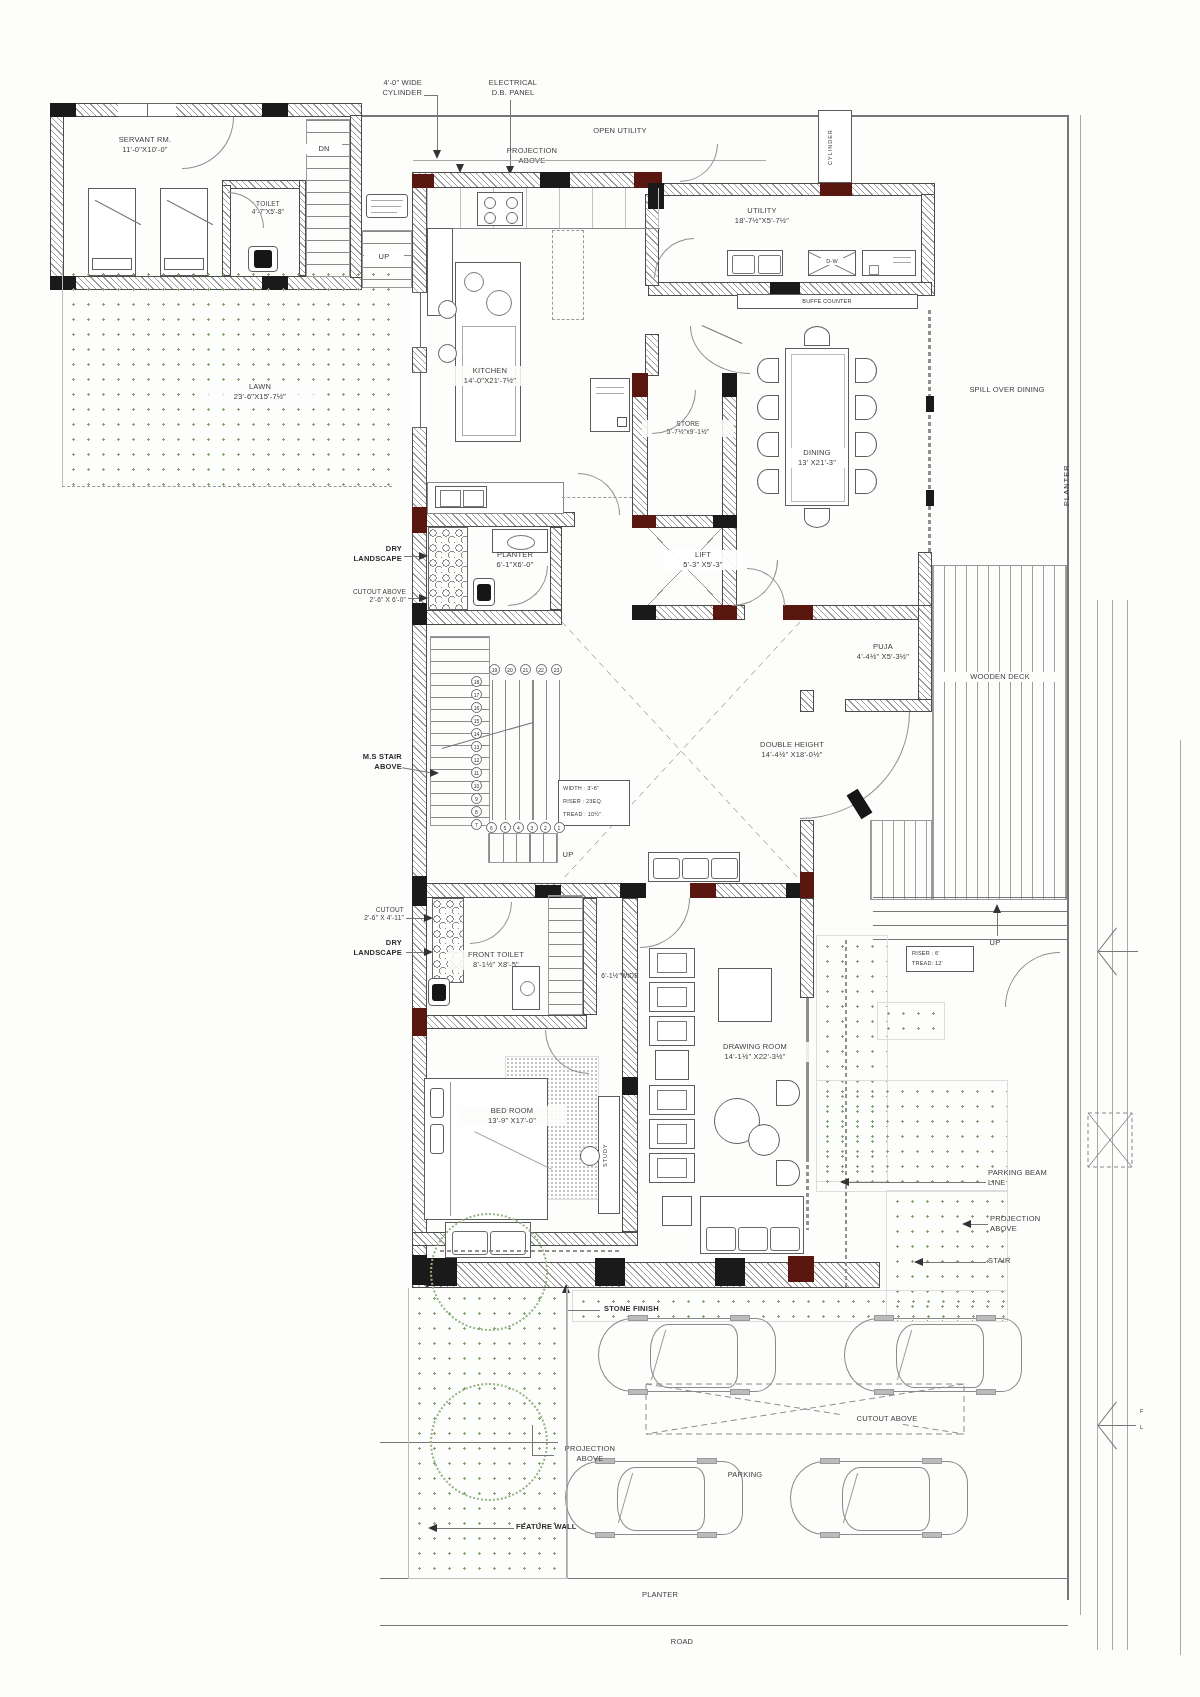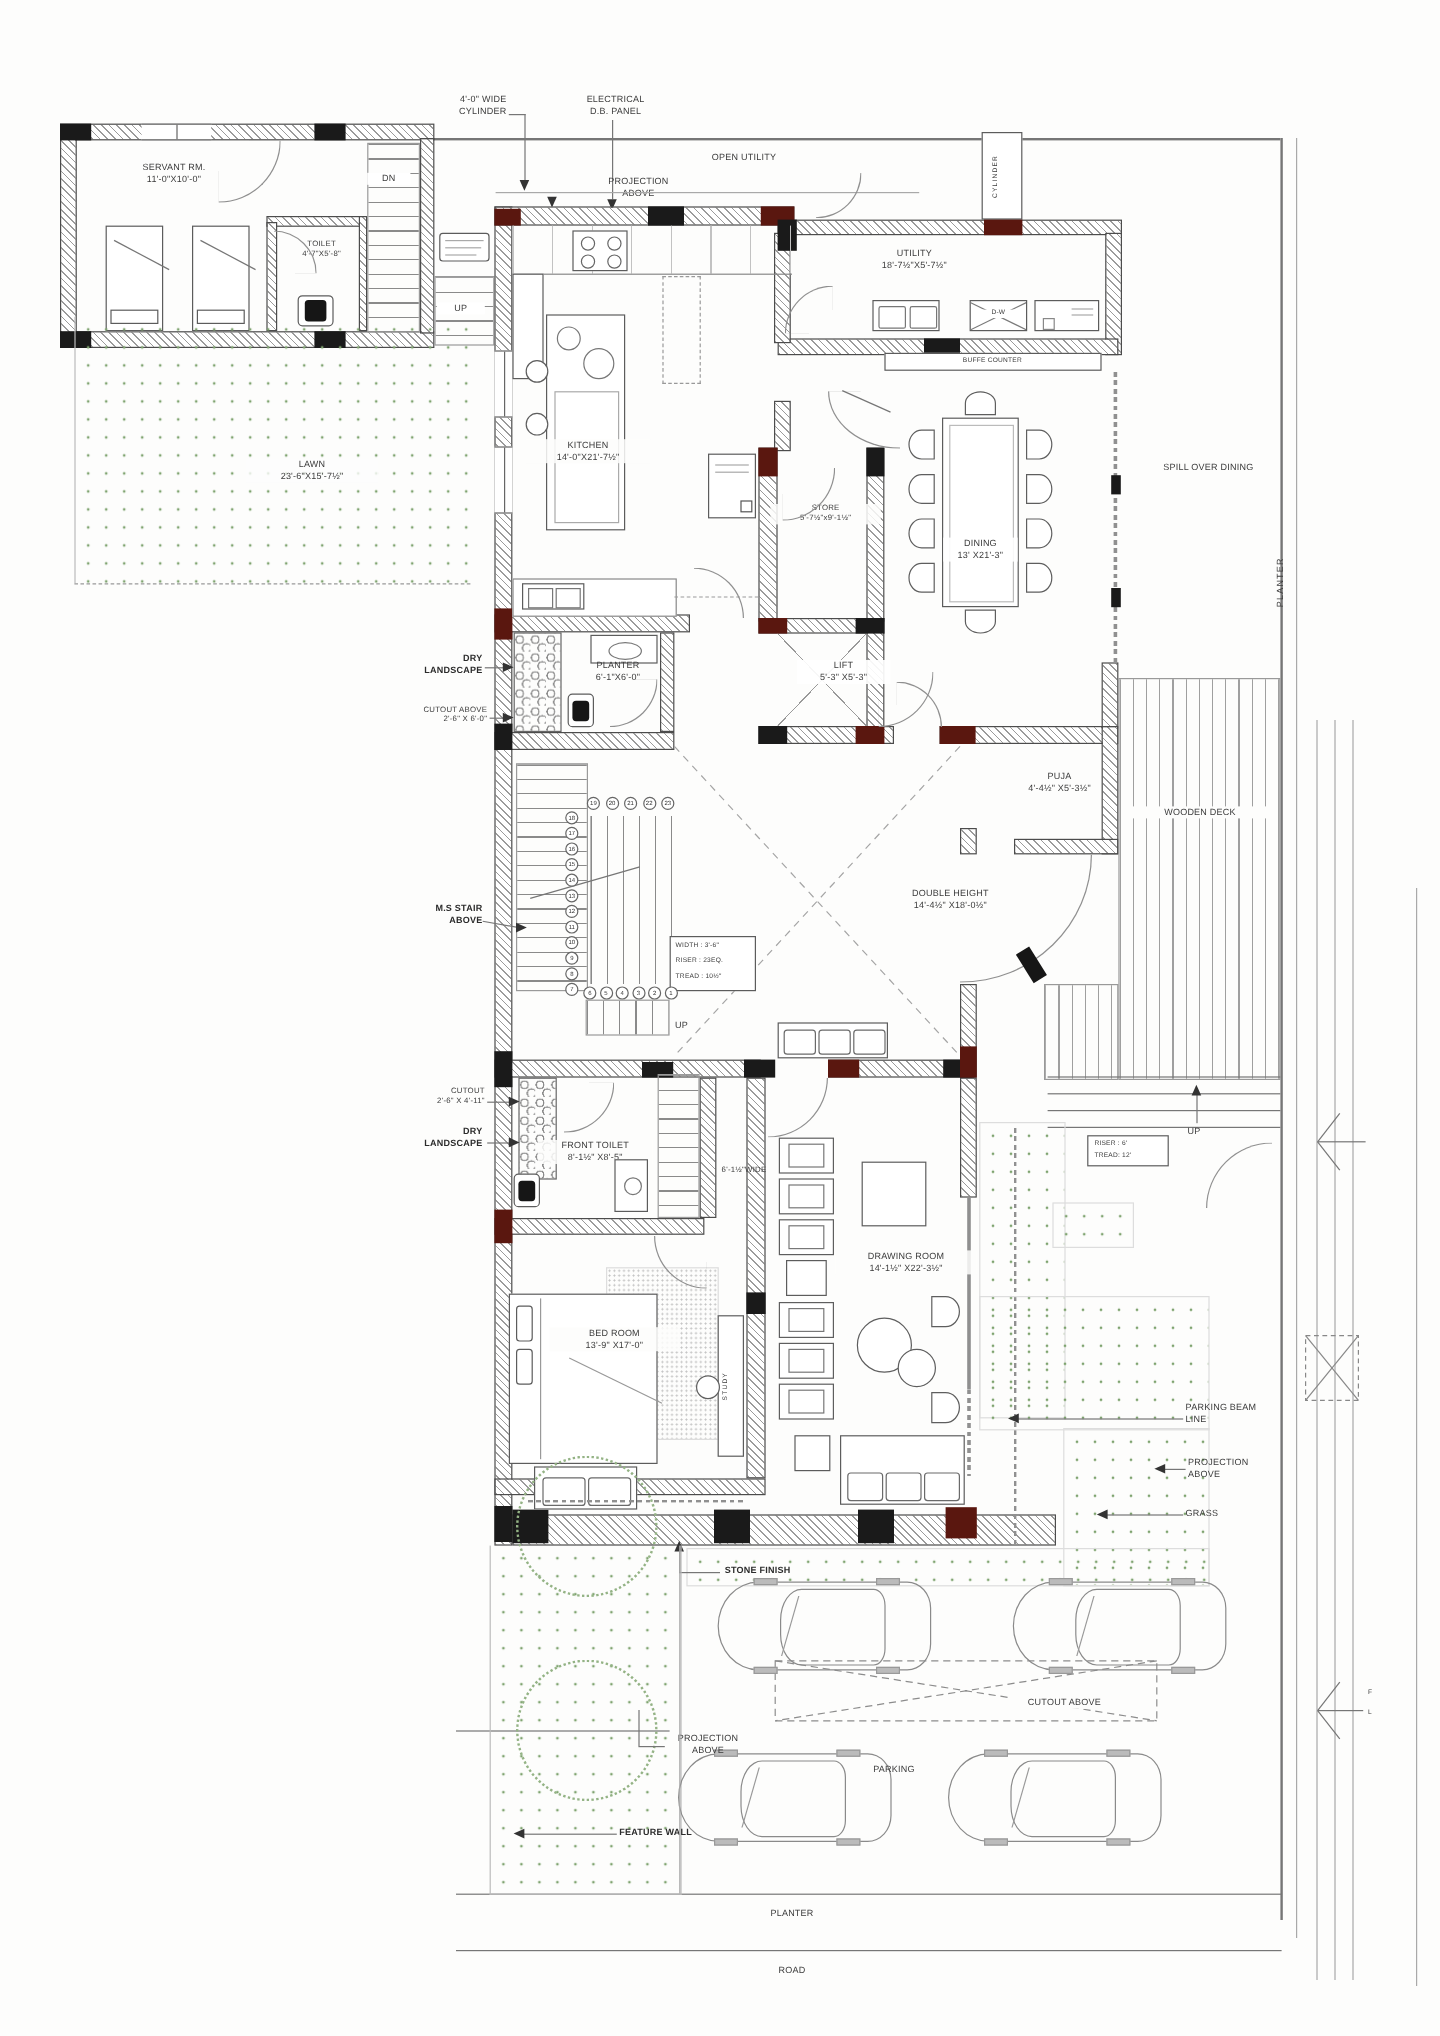--- a/index.html
+++ b/index.html
@@ -89,21 +89,21 @@
   <div class="lbl xs lt" style="left:1140px;top:1424px;width:12px">
       <span>L</span>
     </div>
 
   <div class="ln" style="left:380px;top:1442px;width:178px;height:1px"></div>
   <div class="ln" style="left:380px;top:1578px;width:688px;height:1px"></div>
   <div class="ln" style="left:380px;top:1625px;width:688px;height:1px"></div>
   <div class="lbl" style="left:616px;top:1590px;width:88px">
       <span>PLANTER</span>
     </div>
-  <div class="lbl" style="left:628px;top:1637px;width:64px">
+  <div class="lbl" style="left:650px;top:1637px;width:64px">
       <span>ROAD</span>
     </div>
 
   <div class="w" style="left:50px;top:103px;width:312px;height:14px"></div>
   <div class="w" style="left:50px;top:276px;width:312px;height:14px"></div>
   <div class="w" style="left:50px;top:115px;width:14px;height:163px"></div>
   <div class="w" style="left:350px;top:115px;width:12px;height:163px"></div>
   <div class="w" style="left:222px;top:180px;width:84px;height:9px"></div>
   <div class="w" style="left:222px;top:185px;width:9px;height:91px"></div>
   <div class="w" style="left:299px;top:180px;width:7px;height:96px"></div>
@@ -531,21 +531,21 @@
     </div>
   <div class="ln" style="left:848px;top:1182px;width:138px;height:1px"></div>
   <div class="ahL" style="left:840px;top:1178px"></div>
   <div class="lbl lt" style="left:990px;top:1214px;width:78px">
       <span>PROJECTION</span>
       <span>ABOVE</span>
     </div>
   <div class="ln" style="left:970px;top:1224px;width:18px;height:1px"></div>
   <div class="ahL" style="left:962px;top:1220px"></div>
   <div class="lbl lt" style="left:988px;top:1256px;width:52px">
-      <span>GRASS</span>
+      <span>STAIR</span>
     </div>
   <div class="ln" style="left:922px;top:1262px;width:64px;height:1px"></div>
   <div class="ahL" style="left:914px;top:1258px"></div>
 
   <div class="lbl bold lt" style="left:604px;top:1304px;width:86px">
       <span>STONE FINISH</span>
     </div>
   <div class="ln" style="left:566px;top:1310px;width:34px;height:1px"></div>
   <div class="ln" style="left:566px;top:1292px;width:1px;height:19px"></div>
   <div class="ahU" style="left:562px;top:1284px"></div>

